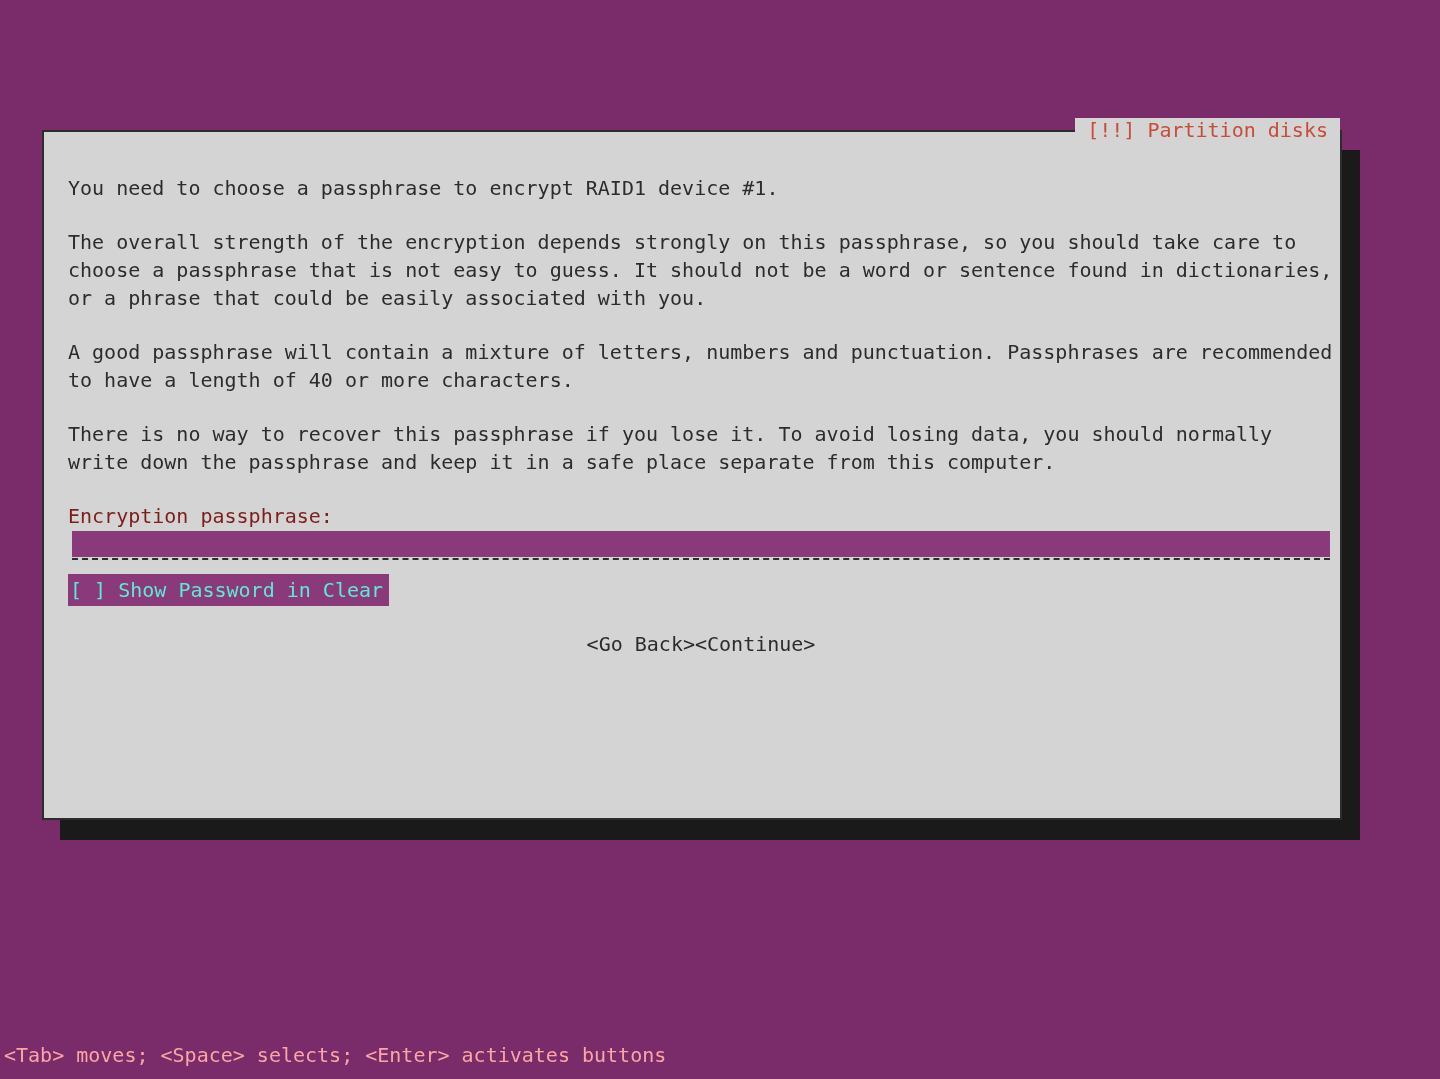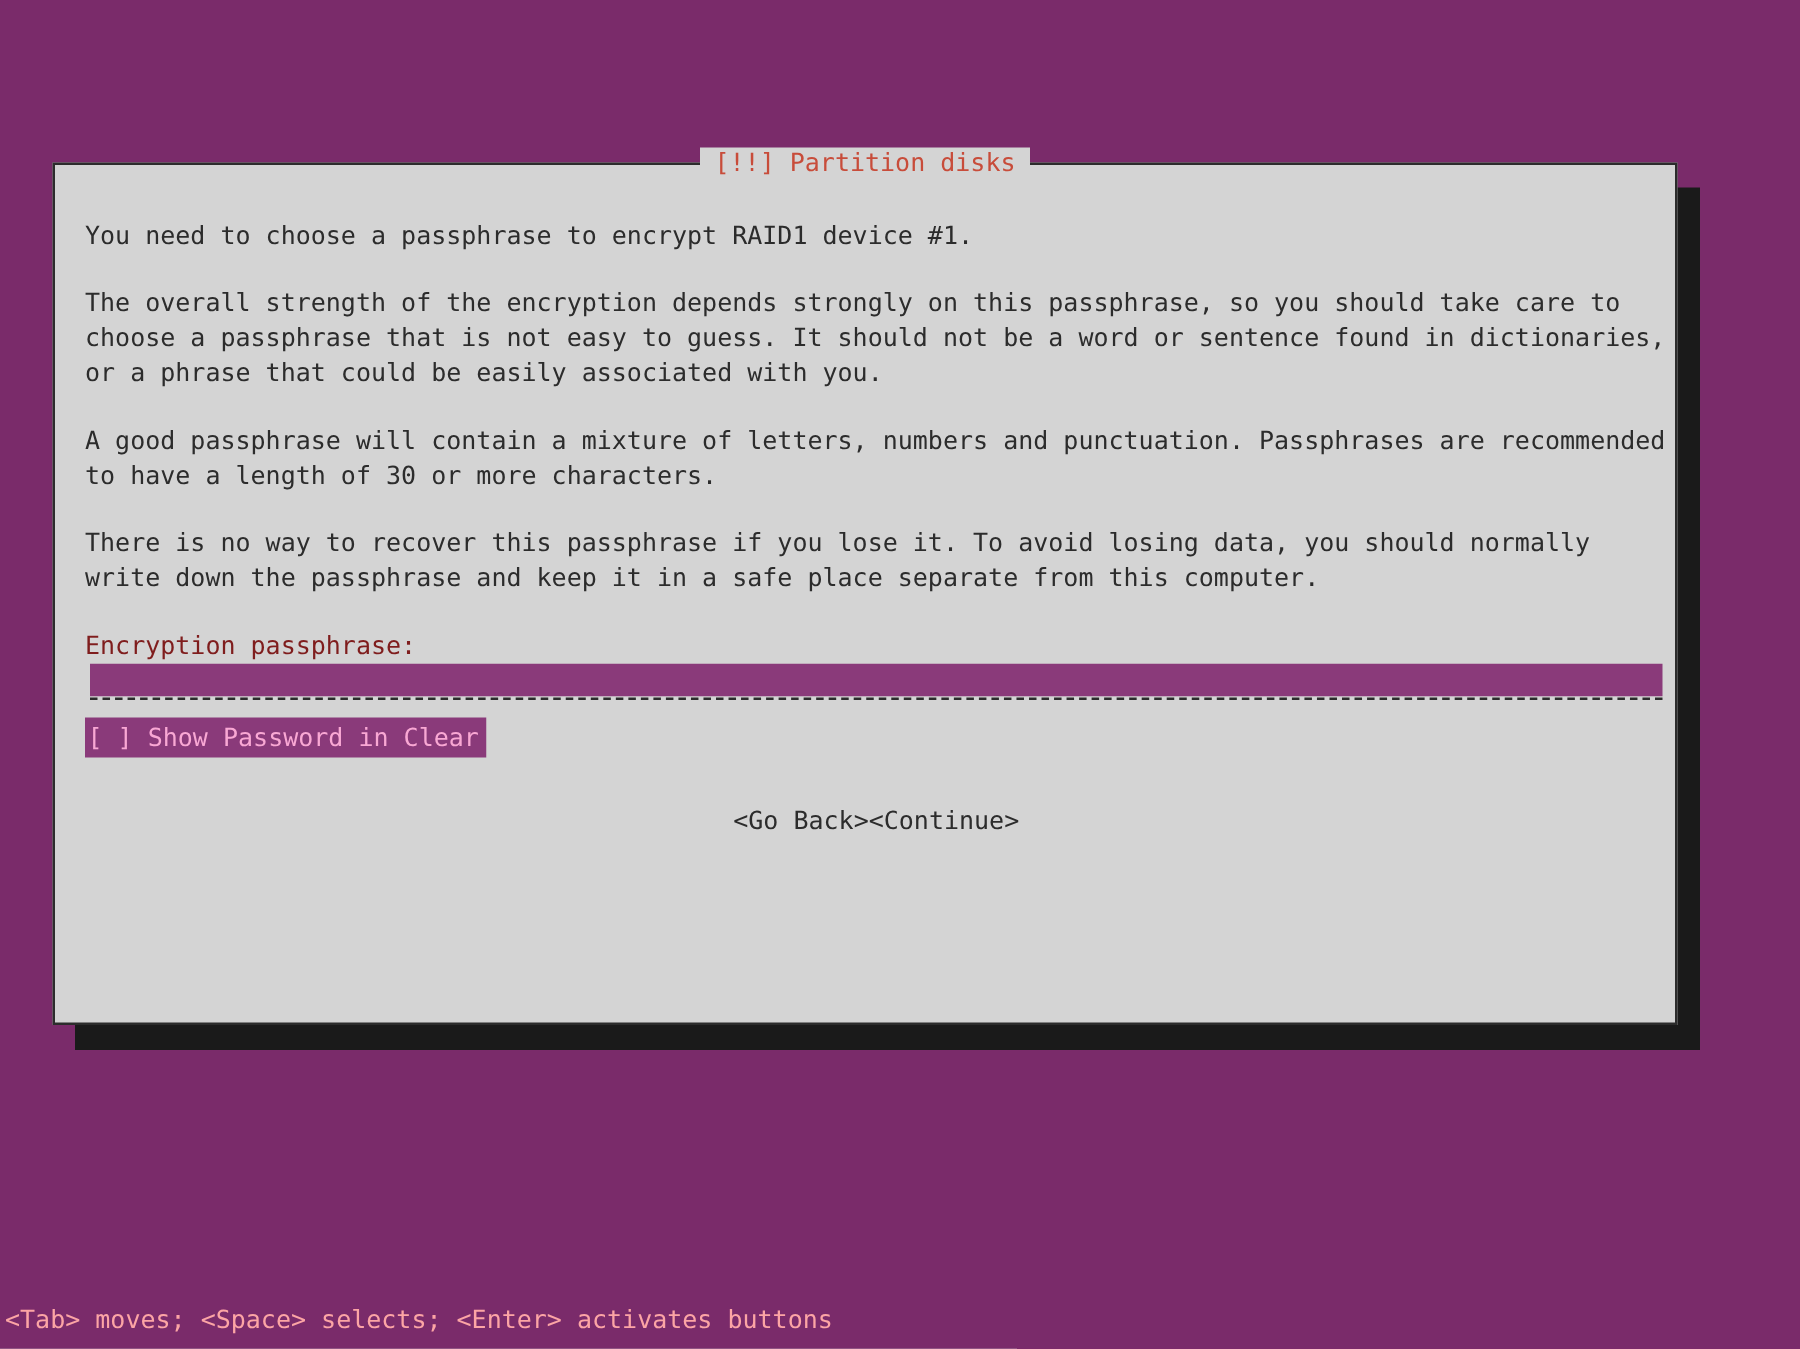--- a/index.html
+++ b/index.html
@@ -32,21 +32,21 @@
     width: 1300px;
     height: 690px;
     background-color: #d4d4d4;
     border: 2px solid #2c2c2c;
   }
   .title-wrap {
     position: absolute;
     top: -14px;
     left: 0;
     width: 100%;
-    text-align: center;
+    text-align: right;
   }
   .title-inner {
     display: inline-block;
     background-color: #d4d4d4;
     padding: 0 12px;
   }
   .title-marker {
     color: #c84c3a;
   }
   .title-text {
@@ -76,23 +76,23 @@
     border: none;
     outline: none;
     font-family: inherit;
     font-size: inherit;
     color: #ffffff;
     padding: 0 4px;
   }
   .checkbox-row {
     display: inline-block;
     background-color: #8a3a7a;
-    color: #f9a8d4;
+    color: #5eead4;
     padding: 2px 6px 2px 2px;
-    margin-bottom: 36px;
+    margin-bottom: 24px;
   }
   .button-row {
     display: flex;
     justify-content: center;
     padding: 0 34px;
   }
   .btn {
     color: #2c2c2c;
     cursor: pointer;
   }
@@ -115,21 +115,21 @@
     <span class="title-inner">
       <span class="title-marker">[!!]</span>
       <span class="title-text">Partition disks</span>
     </span>
   </div>
 
   <div class="content">
 
     <div class="para">You need to choose a passphrase to encrypt RAID1 device #1.</div>
     <div class="para">The overall strength of the encryption depends strongly on this passphrase, so you should take care to choose a passphrase that is not easy to guess. It should not be a word or sentence found in dictionaries, or a phrase that could be easily associated with you.</div>
-    <div class="para">A good passphrase will contain a mixture of letters, numbers and punctuation. Passphrases are recommended to have a length of 30 or more characters.</div>
+    <div class="para">A good passphrase will contain a mixture of letters, numbers and punctuation. Passphrases are recommended to have a length of 40 or more characters.</div>
     <div class="para">There is no way to recover this passphrase if you lose it. To avoid losing data, you should normally write down the passphrase and keep it in a safe place separate from this computer.</div>
 
     <div class="prompt-label">Encryption passphrase:</div>
 
     <div class="input-wrap">
       <input type="password" class="input-field" value="" style="">
     </div>
 
     <div class="checkbox-row">
       <span>[ ]</span>

